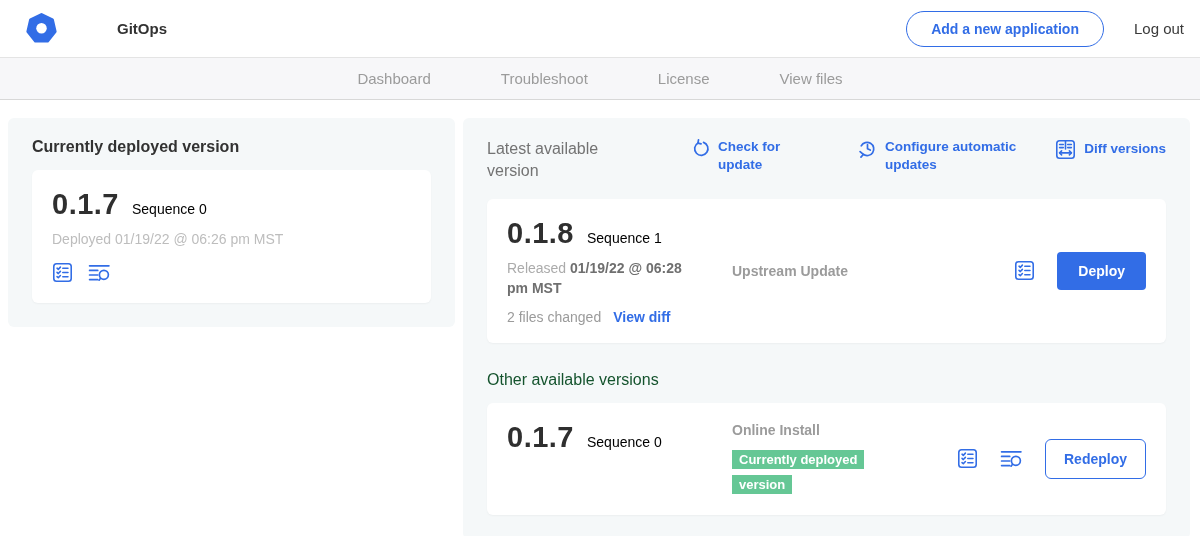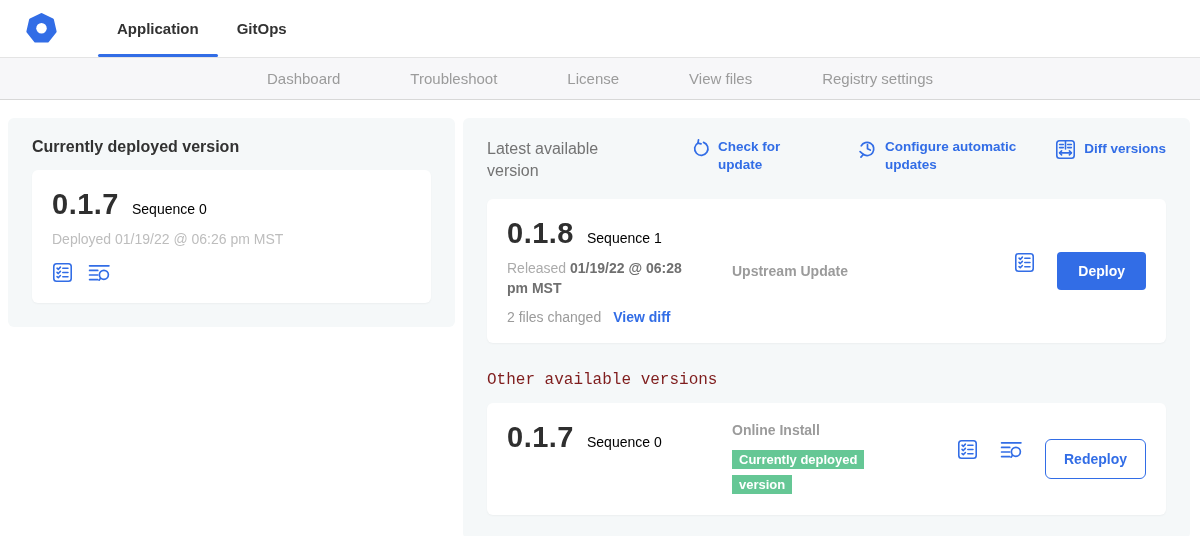--- a/index.html
+++ b/index.html
@@ -106,71 +106,69 @@
   .view-diff { color: #326de6; font-weight: 700; text-decoration: none; cursor: pointer; }
   .vc-mid { flex: 1 1 auto; align-self: center; }
   .source-label { font-size: 14px; font-weight: 700; color: #9b9b9b; }
   .badge-wrap { margin-top: 7px; width: 150px; line-height: 1.6; }
   .deployed-badge {
     background: #65c795; color: #fff;
     font-size: 13px; font-weight: 700;
     padding: 2px 7px;
     -webkit-box-decoration-break: clone; box-decoration-break: clone;
   }
-  .vc-actions { align-self: center; display: flex; align-items: flex-start; gap: 22px; }
+  .vc-actions { align-self: center; display: flex; align-items: center; gap: 22px; }
   .deploy-btn {
     background: #326de6; color: #fff; border: none;
     font-family: "Liberation Sans", sans-serif;
     font-size: 14px; font-weight: 700;
     padding: 11px 21px; border-radius: 4px; cursor: pointer;
   }
   .redeploy-btn {
     background: #fff; color: #326de6; border: 1px solid #326de6;
     font-family: "Liberation Sans", sans-serif;
     font-size: 14px; font-weight: 700;
     padding: 11px 18px; border-radius: 6px; cursor: pointer;
   }
 
-  .other-title { margin-top: 28px; font-size: 16px; color: #7f1d1d; font-weight: 400; font-family: Liberation Mono, monospace; }
+  .other-title { margin-top: 28px; font-size: 16px; color: #14532d; font-weight: 400; }
 </style>
 </head>
 <body>
 
 <header class="topnav">
   <div class="logo-wrap">
     <svg width="33" height="33" viewBox="0 0 32 32">
       <path d="M16 2.5 L26.55 7.58 L29.16 19.0 L21.86 28.16 L10.14 28.16 L2.84 19.0 L5.45 7.58 Z" fill="#326de6" stroke="#326de6" stroke-width="3" stroke-linejoin="round"></path>
       <circle cx="16" cy="15.7" r="5.1" fill="#ffffff"></circle>
     </svg>
   </div>
   <nav class="app-tabs">
-    <div class="app-tab active">
-      <span>Application</span>
-    </div>
     <div class="app-tab" style="font-weight:600;">
       <span>GitOps</span>
     </div>
   </nav>
+  <div class="topnav-right">
+    <button class="add-app-btn">Add a new application</button>
+    <span class="logout">Log out</span>
+  </div>
 </header>
 
 <nav class="subnav">
   <div class="subnav-item">
     <span>Dashboard</span>
   </div>
   <div class="subnav-item">
     <span>Troubleshoot</span>
   </div>
   <div class="subnav-item">
     <span>License</span>
   </div>
   <div class="subnav-item">
     <span>View files</span>
-  </div>
-  <div class="subnav-item">
-    <span>Registry settings</span>
   </div>
 </nav>
 
 <main class="main">
 
   <section class="panel left-panel">
     <h2 class="panel-title">Currently deployed version</h2>
     <div class="card deployed-card">
       <div class="version-row">
         <span class="version-num">0.1.7</span>

